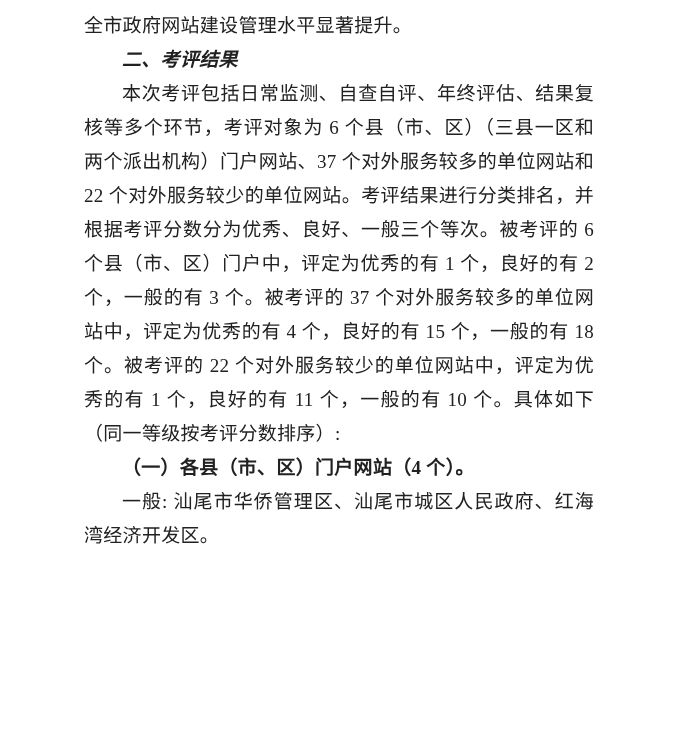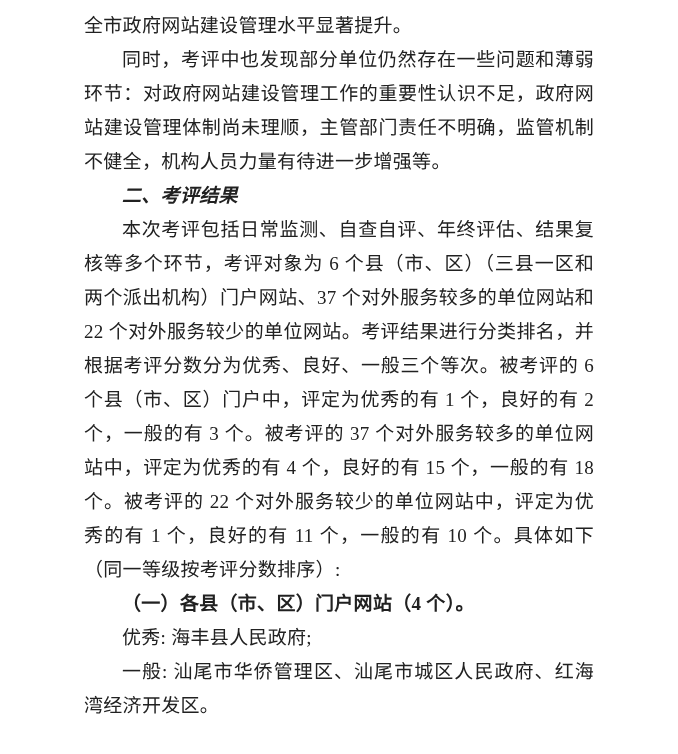--- a/index.html
+++ b/index.html
@@ -41,26 +41,24 @@
     font-style: italic;
   }
 </style>
 </head>
 <body>
 
 <div class="page">
 
   <p class="para">全市政府网站建设管理水平显著提升。</p>
 
-  <p class="para indent">同时，考评中也发现部分单位仍然存在一些问题和薄弱环节：对政府网站建设管理工作的重要性认识不足，政府网站建设管理体制尚未理顺，主管部门责任不明确，监管机制不健全，机构人员力量有待进一步增强等。</p>
 
   <p class="para indent heading-sans">二、考评结果</p>
 
   <p class="para indent">本次考评包括日常监测、自查自评、年终评估、结果复核等多个环节，考评对象为 6 个县（市、区）（三县一区和两个派出机构）门户网站、37 个对外服务较多的单位网站和 22 个对外服务较少的单位网站。考评结果进行分类排名，并根据考评分数分为优秀、良好、一般三个等次。被考评的 6 个县（市、区）门户中，评定为优秀的有 1 个，良好的有 2 个，一般的有 3 个。被考评的 37 个对外服务较多的单位网站中，评定为优秀的有 4 个，良好的有 15 个，一般的有 18 个。被考评的 22 个对外服务较少的单位网站中，评定为优秀的有 1 个，良好的有 11 个，一般的有 10 个。具体如下（同一等级按考评分数排序）:</p>
 
   <p class="para indent bold">（一）各县（市、区）门户网站（4 个）。</p>
 
-  <p class="para indent">优秀: 海丰县人民政府;</p>
 
 
   <p class="para indent">一般: 汕尾市华侨管理区、汕尾市城区人民政府、红海湾经济开发区。</p>
 
 </div>
 
 </body></html>

